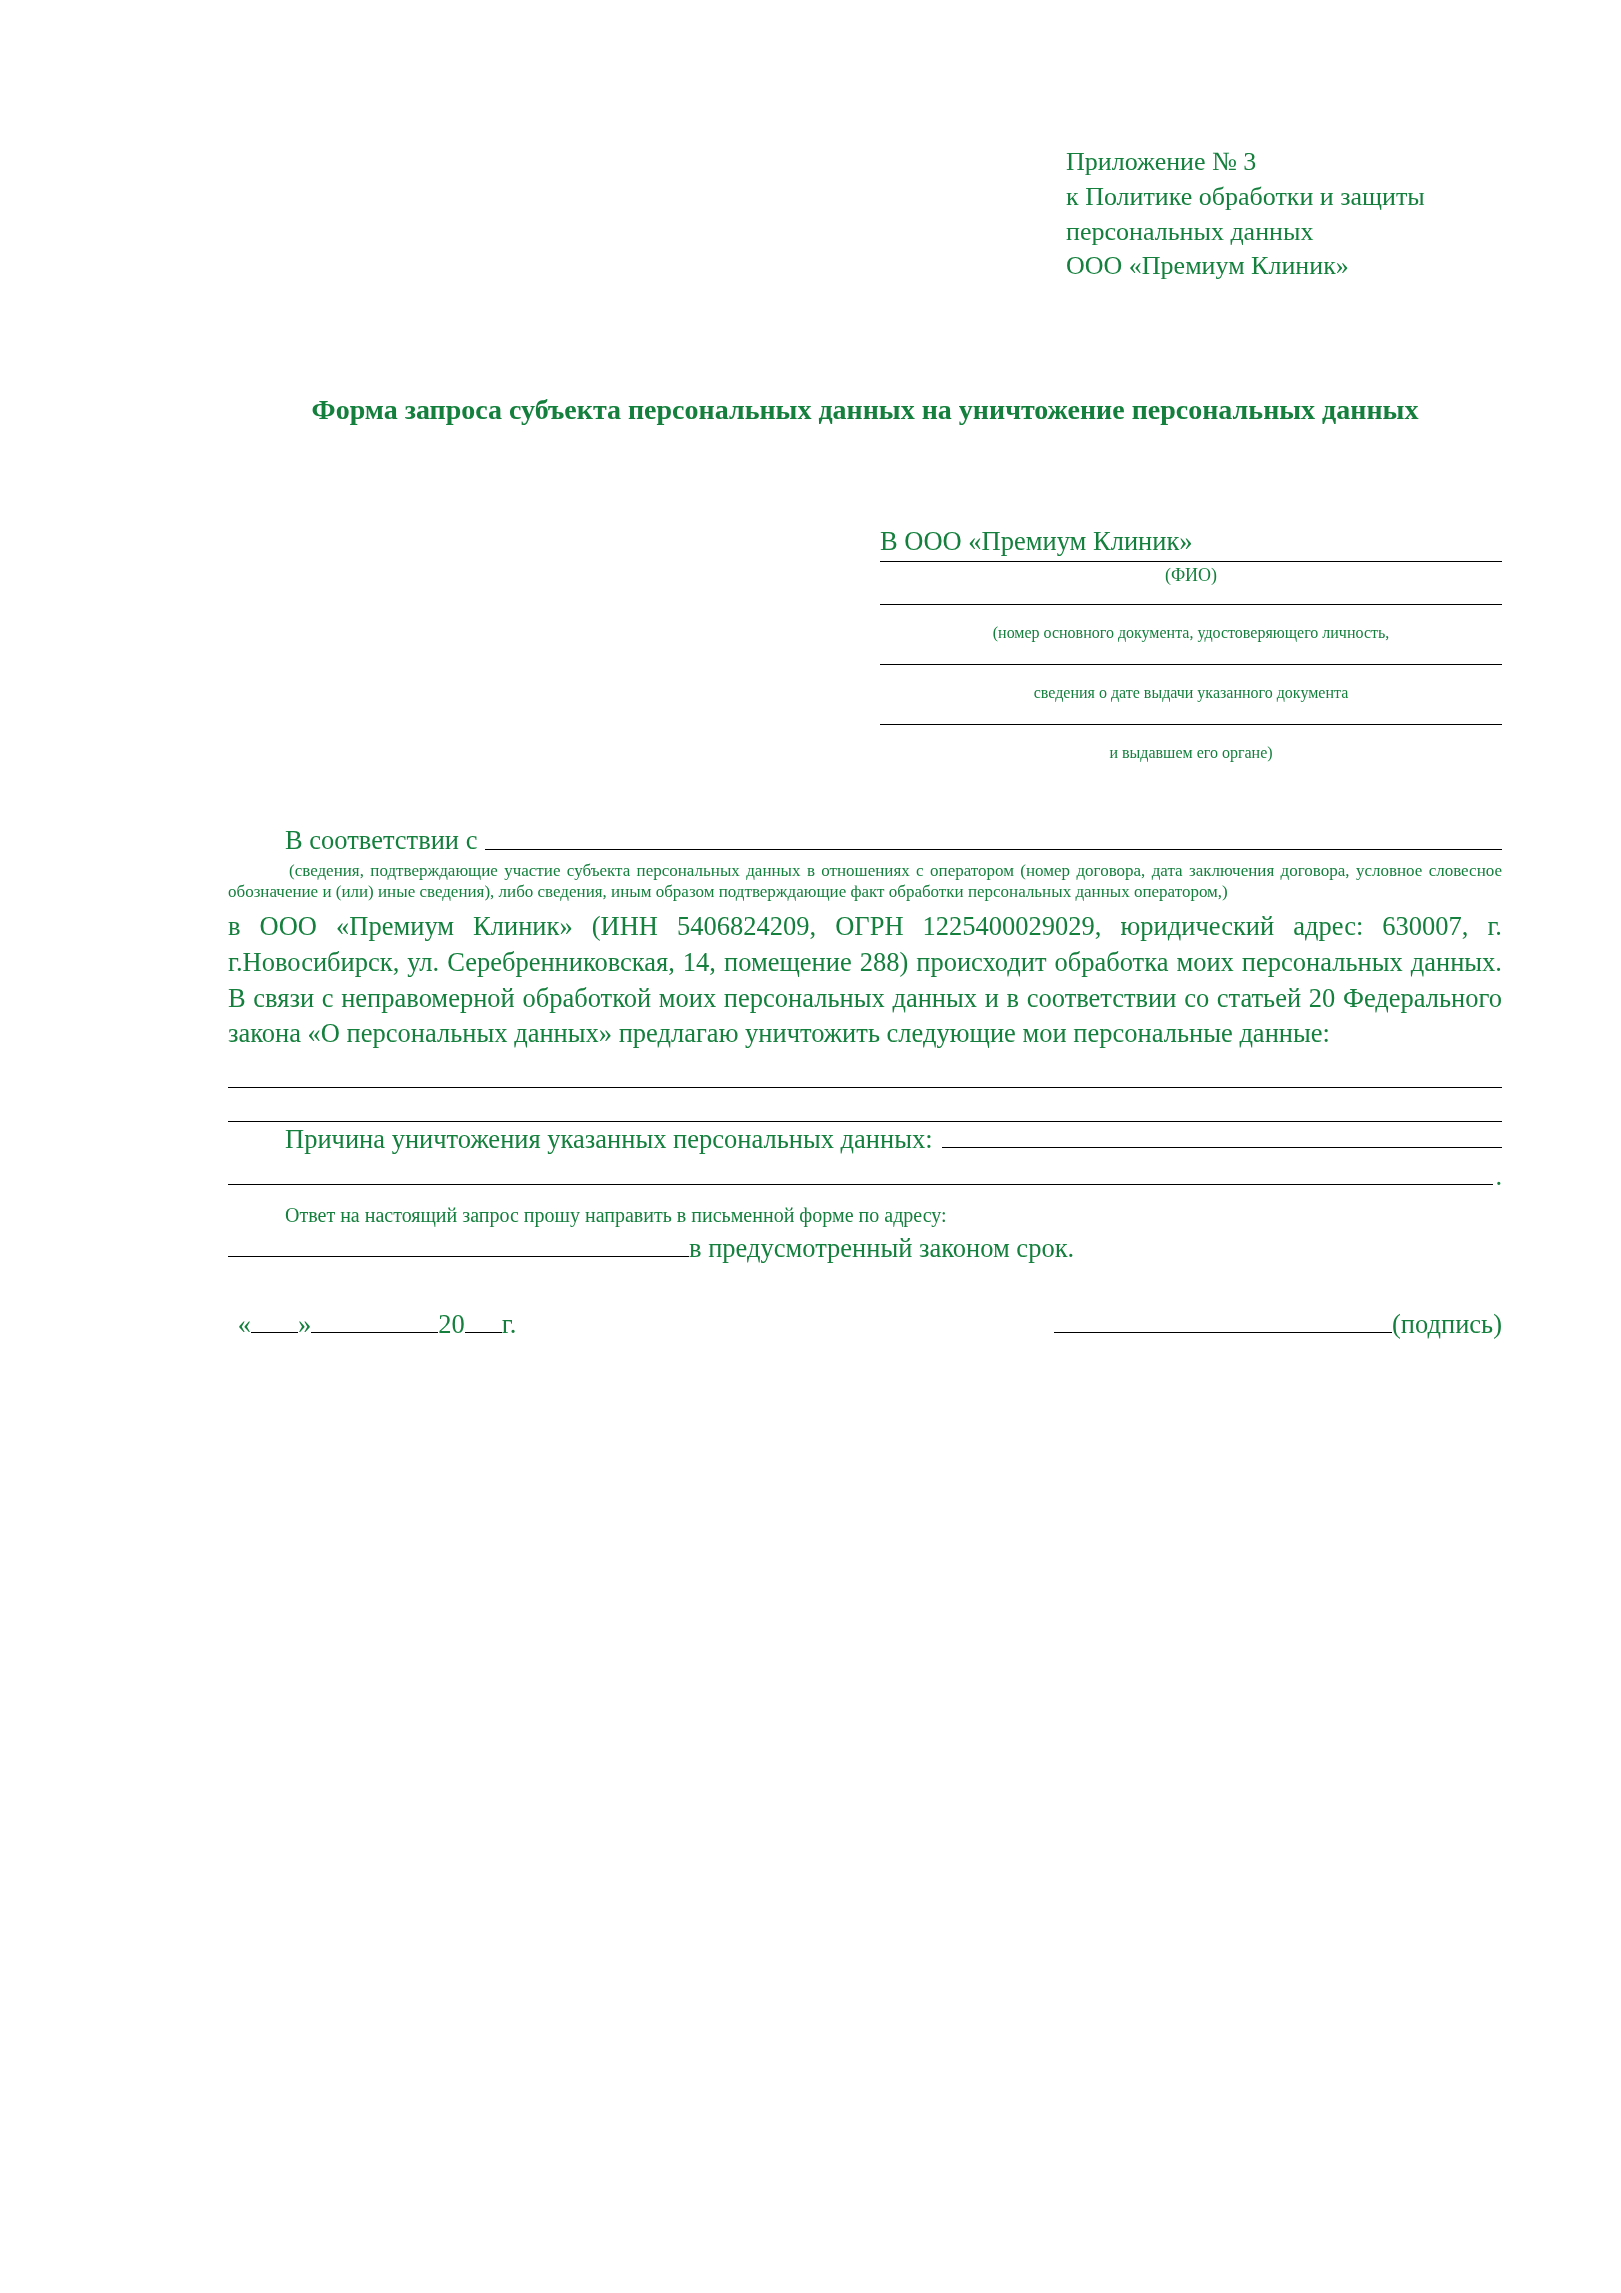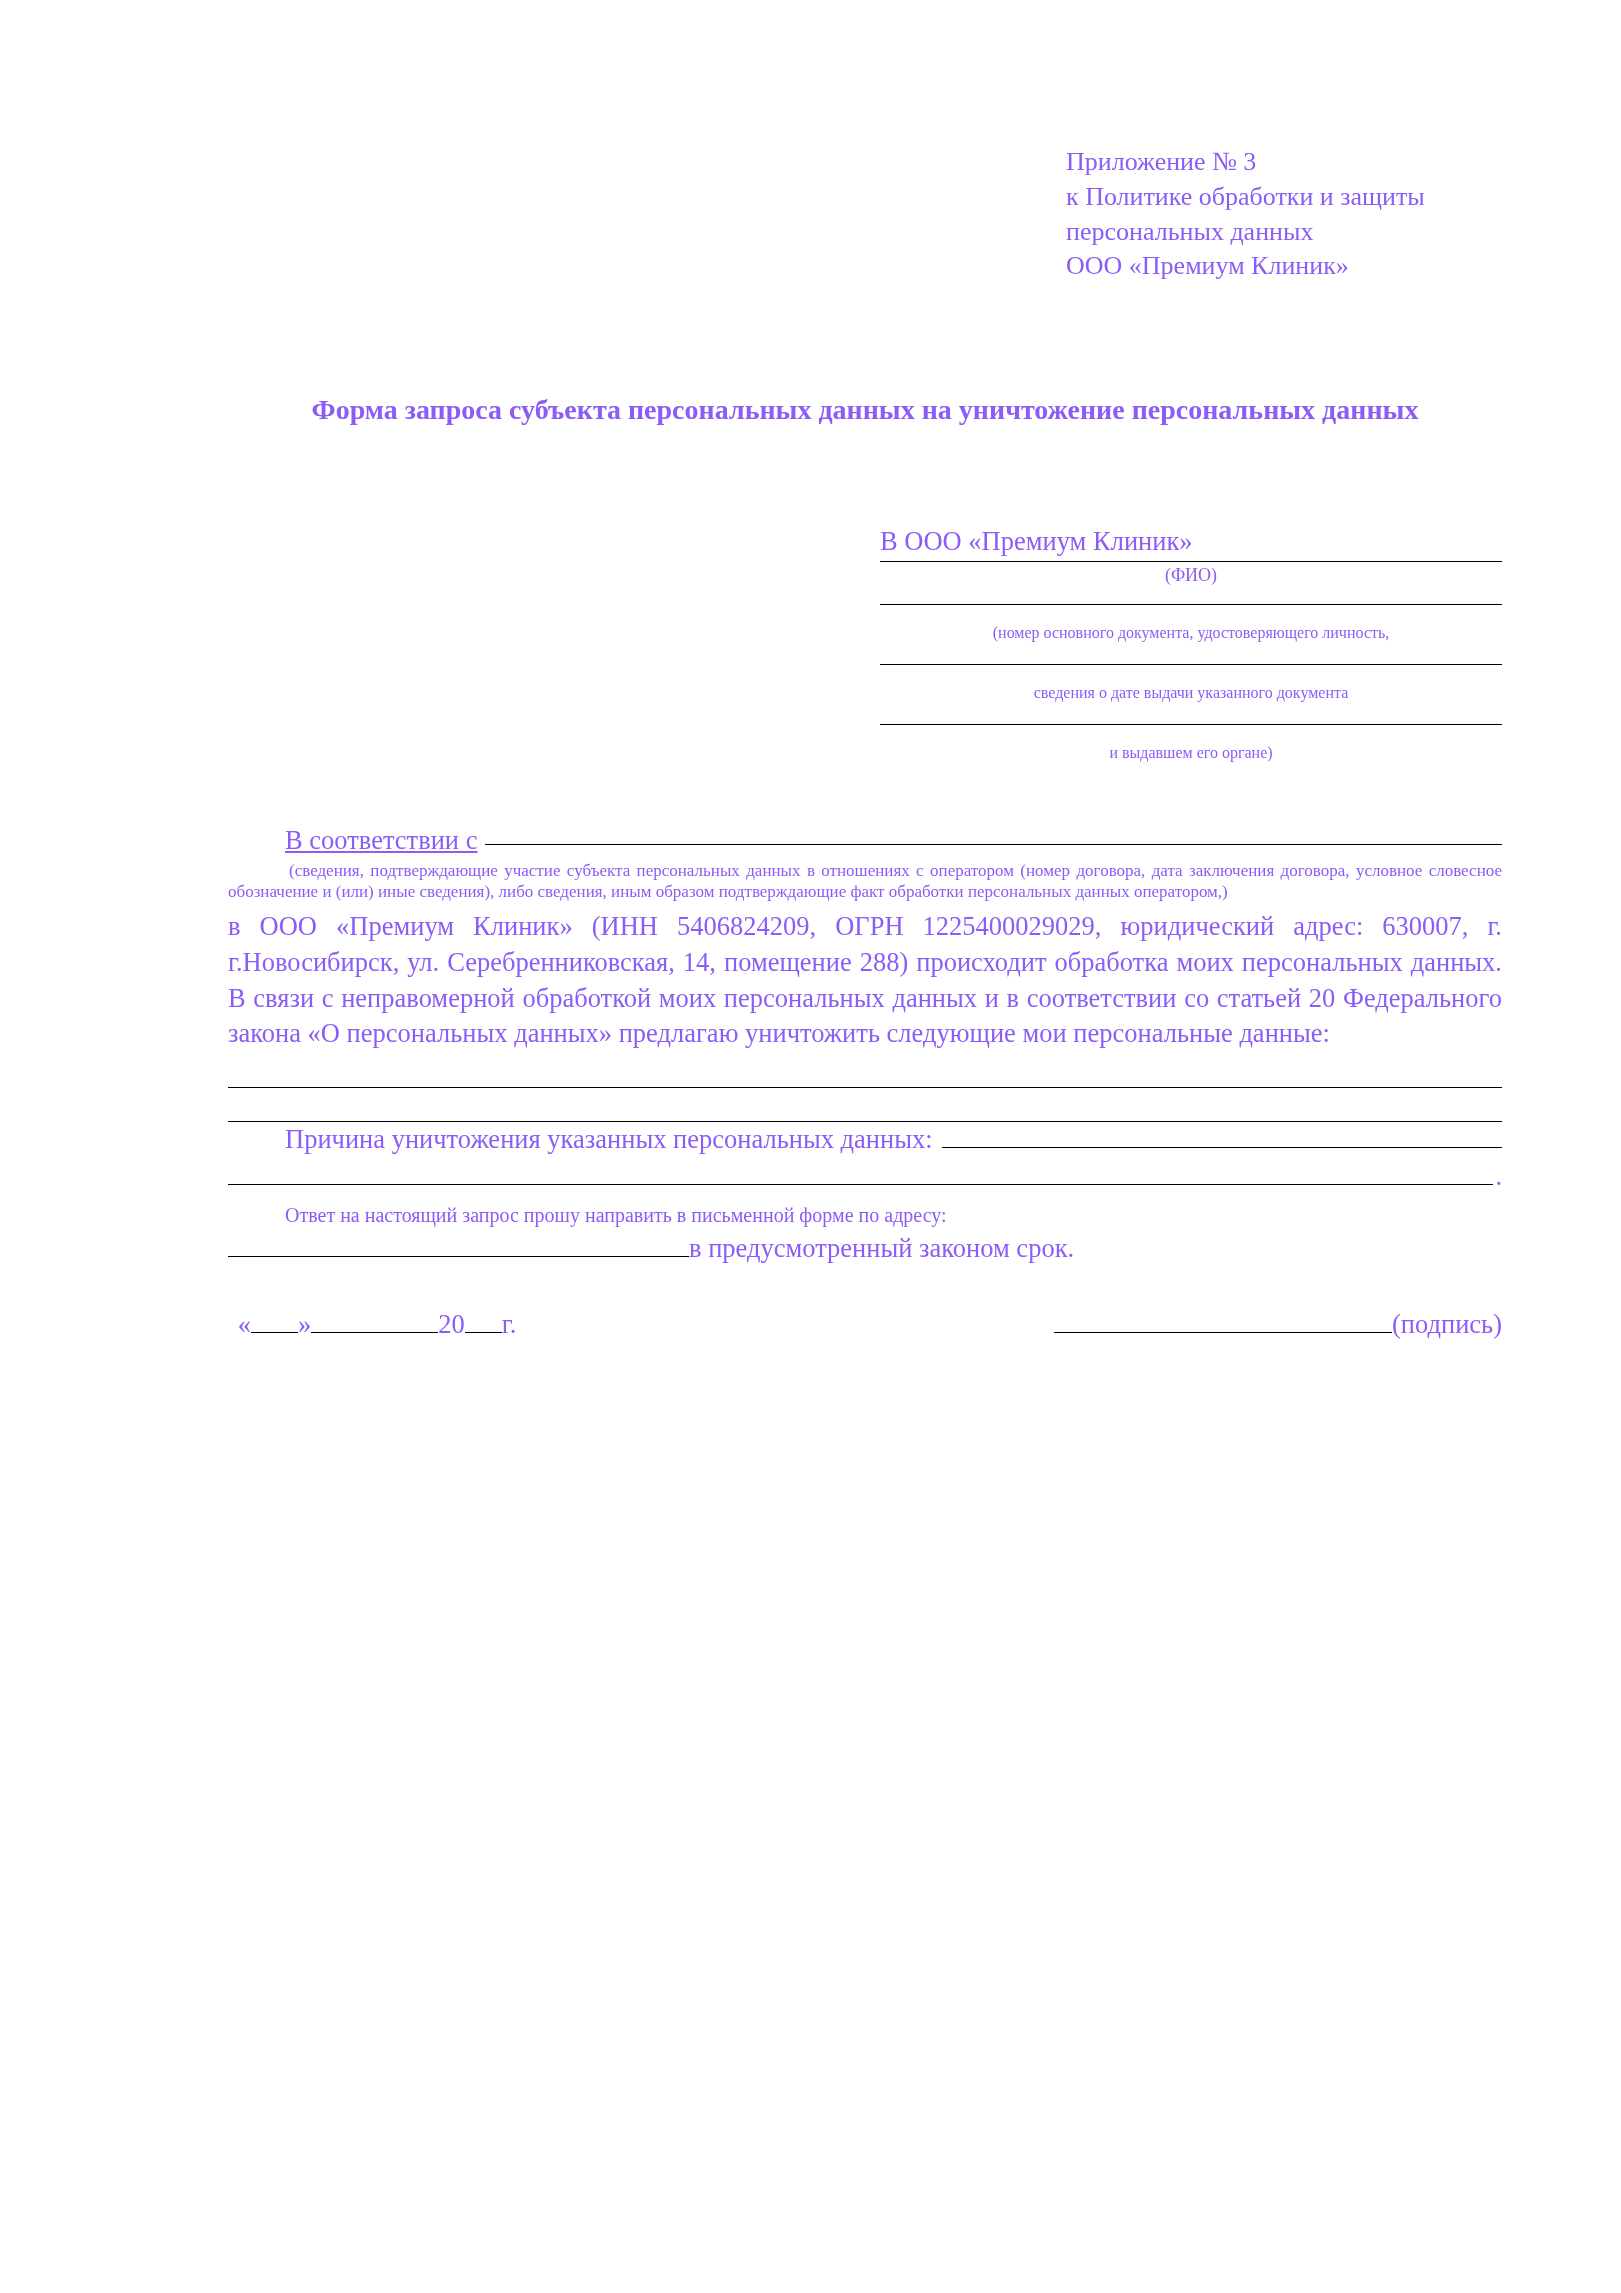--- a/index.html
+++ b/index.html
@@ -7,21 +7,21 @@
     padding: 0;
     background: #ffffff;
   }
   .page {
     position: relative;
     width: 1621px;
     height: 2294px;
     margin: 0 auto;
     background: #ffffff;
     font-family: "Liberation Serif", "DejaVu Serif", serif;
-    color: #8b5cf6;
+    color: #15803d;
     box-sizing: border-box;
   }
   .content {
     position: absolute;
     left: 228px;
     top: 0;
     width: 1274px;
   }
 
   
@@ -80,23 +80,22 @@
   .addr-rule-3 { margin-top: 20.6px; width: 622px; }
   .addr-rule-4 { margin-top: 20.6px; width: 622px; }
 
   
   .body-sec {
     margin-top: 61px;
     font-size: 26.5px;
   }
   .inaccordance {
     display: flex;
-    align-items: flex-start;
-    white-space: nowrap;
-    text-decoration: underline;
+    align-items: center;
+    white-space: nowrap;
   }
   .inaccordance .lbl { padding-left: 57px; }
   .inaccordance .fill {
     flex: 1 1 auto;
     border-bottom: 1.4px solid #000;
     height: 18.6px;
     margin-left: 7.8px;
   }
   .fineprint {
     font-size: 17px;

